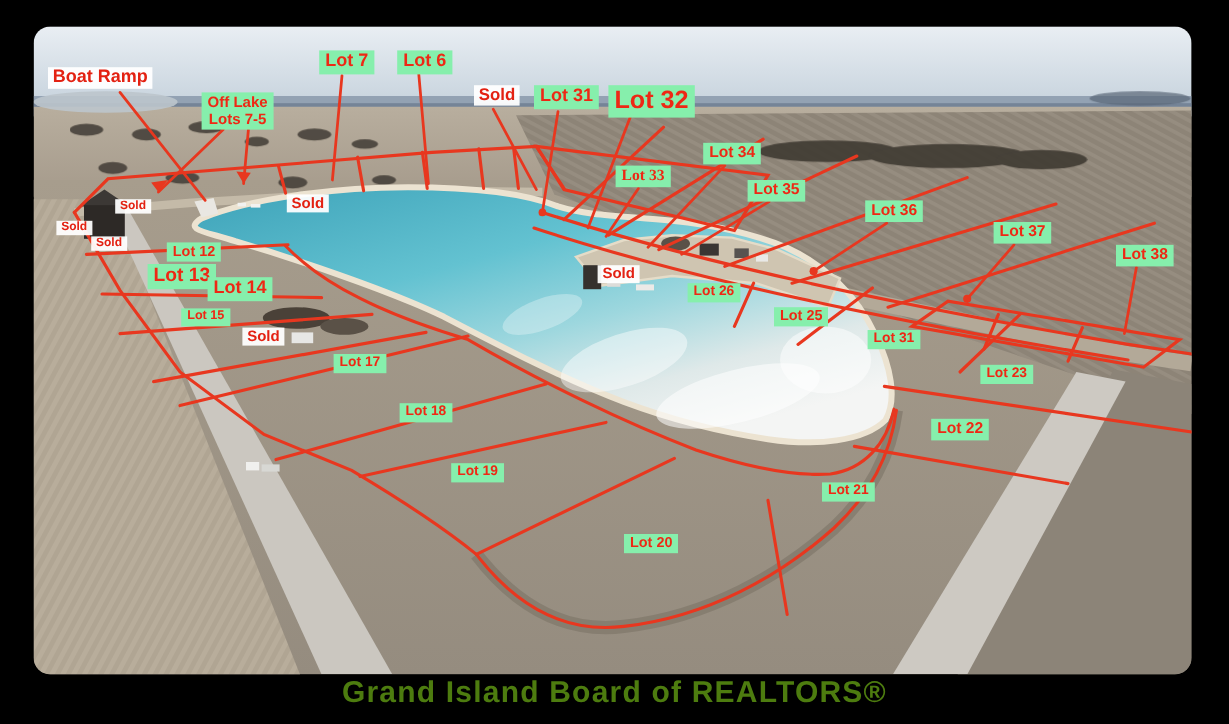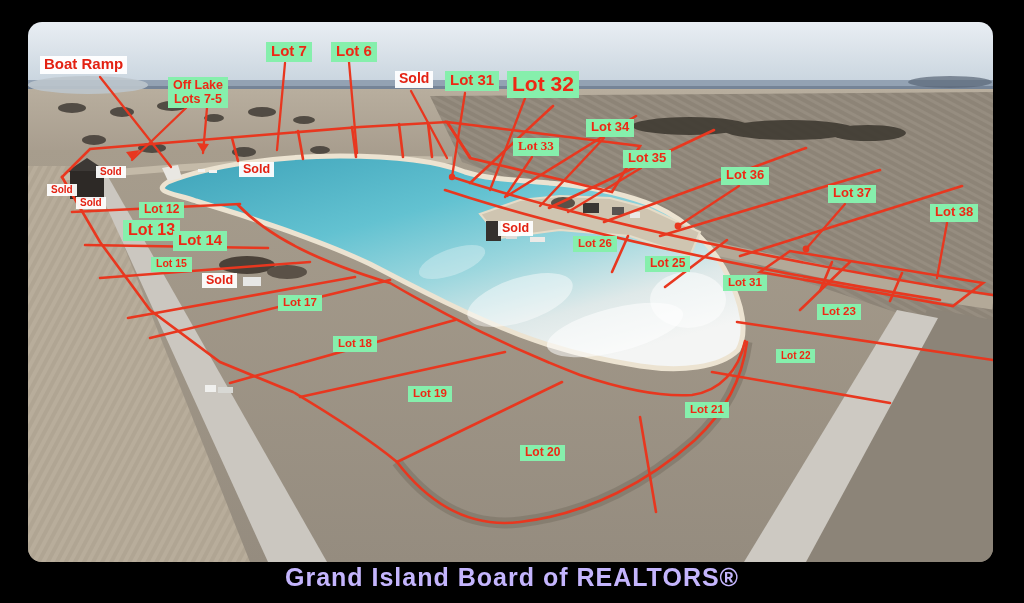--- a/index.html
+++ b/index.html
@@ -5,21 +5,21 @@
   html,body{margin:0;padding:0;background:#000;}
   #stage{position:relative;width:1024px;height:589px;background:#000;overflow:hidden;
          font-family:"Liberation Sans",sans-serif;}
   #scene{position:absolute;left:0;top:0;}
   .lbl{position:absolute;font-family:"Liberation Sans",sans-serif;font-weight:bold;
        line-height:1.12;white-space:pre-line;z-index:5;}
   .lbl.dark{background:#86efac;color:#ee2815;padding:1px 5px 2px 5px;}
   .lbl.light{background:rgba(255,255,255,0.94);color:#e32112;padding:0 4px 1px 4px;}
   .lbl.center{text-align:center;}
   #watermark{position:absolute;left:0;width:1024px;top:563px;height:30px;text-align:center;
-       font-size:25px;font-weight:bold;color:#c4b5fd;letter-spacing:1px;z-index:6;}
+       font-size:25px;font-weight:bold;color:#4d7c0f;letter-spacing:1px;z-index:6;}
 </style>
 </head>
 <body>
 
 <div id="stage">
 
   <svg id="scene" width="1024" height="603" viewBox="0 0 1024 603">
     <defs>
       <clipPath id="photoClip">
           <rect x="28" y="22" width="965" height="540" rx="14"></rect>
@@ -217,20 +217,20 @@
       <div class="lbl dark" style="left: 173px; top: 231px; font-size: 15px;">Lot 14</div>
       <div class="lbl dark" style="left: 151px; top: 257px; font-size: 10.5px;">Lot 15</div>
       <div class="lbl light" style="left: 202px; top: 273px; font-size: 12.5px;">Sold</div>
       <div class="lbl light" style="left: 498px; top: 221px; font-size: 12.5px;">Sold</div>
       <div class="lbl dark" style="left: 573px; top: 236px; font-size: 11.5px;">Lot 26</div>
       <div class="lbl dark" style="left: 645px; top: 256px; font-size: 12px;">Lot 25</div>
       <div class="lbl dark" style="left: 723px; top: 275px; font-size: 11.5px;">Lot 31</div>
       <div class="lbl dark" style="left: 817px; top: 304px; font-size: 11.5px;">Lot 23</div>
       <div class="lbl dark" style="left: 278px; top: 295px; font-size: 11.5px; text-align: right;">Lot 17</div>
       <div class="lbl dark" style="left: 333px; top: 336px; font-size: 11.5px;">Lot 18</div>
-      <div class="lbl dark" style="left: 776px; top: 349px; font-size: 10px; text-align: right;">Lot 22</div>
-      <div class="lbl dark" style="left: 408px; top: 386px; font-size: 11.5px;">Lot 19</div>
+      <div class="lbl dark" style="left: 776px; top: 349px; font-size: 13px; text-align: right;">Lot 22</div>
+      <div class="lbl dark" style="left: 376px; top: 386px; font-size: 11.5px;">Lot 19</div>
       <div class="lbl dark" style="left: 685px; top: 402px; font-size: 11.5px;">Lot 21</div>
       <div class="lbl dark" style="left: 520px; top: 445px; font-size: 12px;">Lot 20</div>
     </div>
 
   <div id="watermark">Grand Island Board of REALTORS®</div>
 </div>
 
 </body></html>

